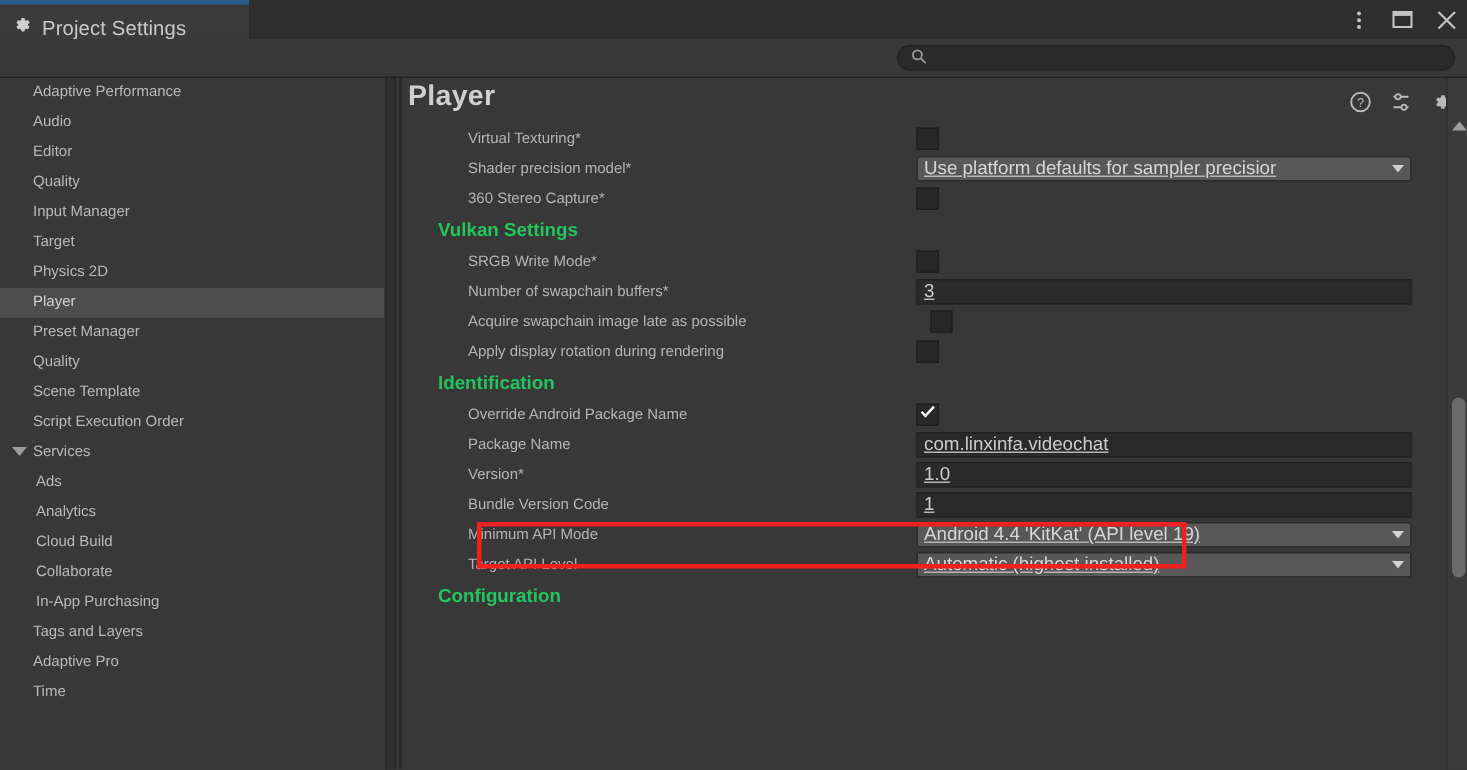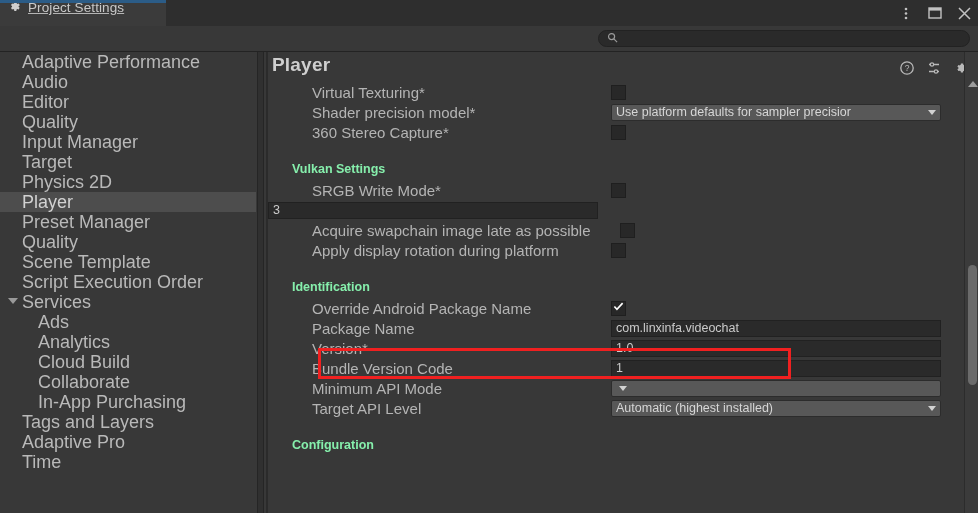--- a/index.html
+++ b/index.html
@@ -22,23 +22,22 @@
   .tabbar {
     position: absolute; left: 0; top: 0;
     width: 978px; height: 26px;
     background: #2e2e2e;
   }
   .tab {
     position: absolute; left: 0; top: 0;
     width: 166px; height: 26px;
     background: #3b3b3b;
     box-sizing: border-box;
-    display: flex; align-items: flex-start;
+    display: flex; align-items: flex-end;
     padding-left: 8px;
-    text-decoration: underline;
   }
   .tab-accent {
     position: absolute; left: 0; top: 0;
     width: 166px; height: 3px;
     background: #2b5c87;
   }
   .tab-label {
     font-size: 13.5px; color: #c9c9c9;
     margin-left: 7px; letter-spacing: .1px;
     white-space: nowrap;
@@ -77,26 +76,26 @@
   .sidebar {
     position: absolute; left: 0; top: 52px;
     width: 256px; height: 461px;
     background: #383838;
     overflow: hidden;
   }
   .side-item {
     position: relative;
     height: 20px; line-height: 20px;
     padding-left: 22px;
-    font-size: 18px;
+    font-size: 10px;
     color: #b9b9b9;
     white-space: nowrap;
     box-sizing: border-box;
   }
-  .side-item.child { padding-left: 38px; }
+  .side-item.child { padding-left: 24px; }
   .side-item.selected { background: #4d4d4d; color: #d2d2d2; }
   .side-foldout {
     position: absolute; left: 8px; top: 6px;
     width: 0; height: 0;
     border-left: 5px solid transparent;
     border-right: 5px solid transparent;
     border-top: 6px solid #9a9a9a;
   }
   .sidebar-scrolltrack {
     position: absolute; left: 257px; top: 52px;
@@ -143,35 +142,35 @@
     background: #383838;
     overflow: hidden;
   }
 
   .row {
     position: relative;
     height: 20px;
     display: flex; align-items: center;
   }
   .row-label {
-    font-size: 15px; color: #b4b4b4;
+    font-size: 10px; color: #b4b4b4;
     white-space: nowrap; overflow: hidden;
     padding-left: 44px;
     box-sizing: border-box;
     width: 343px;
     flex: none;
   }
   .row-label.clipped { width: 352px; }
   .section-head {
-    font-size: 12.5px; font-weight: bold; color: #86efac;
+    font-size: 12.5px; font-weight: bold; color: #22c55e;
     padding-left: 24px;
-    height: 22px; line-height: 22px; margin-top: 16px;
-  }
-
-  .ctrl { position: relative; }
+    height: 22px; line-height: 22px;
+  }
+
+  .ctrl { position: relative; text-decoration: underline; }
   .checkbox {
     width: 15px; height: 15px;
     background: #282828;
     border: 1px solid #1f1f1f;
     box-sizing: border-box;
     display: flex; align-items: center; justify-content: center;
   }
   .check-mark { display: block; }
 
   .textfield {
@@ -364,34 +363,35 @@
           </div>
         </div>
         <div class="section-head">Vulkan Settings</div>
         <div class="row">
           <div class="row-label">SRGB Write Mode*</div>
           <div class="ctrl">
             <div class="checkbox"></div>
           </div>
         </div>
         <div class="row">
+          <div class="row-label">Number of swapchain buffers*</div>
           <div class="ctrl">
             <div class="textfield">
               <span>3</span>
             </div>
           </div>
         </div>
         <div class="row">
           <div class="row-label clipped">Acquire swapchain image late as possible</div>
           <div class="ctrl">
             <div class="checkbox"></div>
           </div>
         </div>
         <div class="row">
-          <div class="row-label">Apply display rotation during platform</div>
+          <div class="row-label">Apply display rotation during rendering</div>
           <div class="ctrl">
             <div class="checkbox"></div>
           </div>
         </div>
         <div class="section-head">Identification</div>
         <div class="row">
           <div class="row-label">Override Android Package Name</div>
           <div class="ctrl">
             <div class="checkbox">
               <span class="check-mark"><svg width="11" height="11" viewBox="0 0 12 12">
@@ -421,20 +421,21 @@
           <div class="ctrl">
             <div class="textfield">
               <span>1</span>
             </div>
           </div>
         </div>
         <div class="row">
           <div class="row-label">Minimum API Mode</div>
           <div class="ctrl">
             <div class="dropdown">
+              <span class="dd-text">Android 4.4 'KitKat' (API level 19)</span>
               <div class="dd-arrow"></div>
             </div>
           </div>
         </div>
         <div class="row">
           <div class="row-label">Target API Level</div>
           <div class="ctrl">
             <div class="dropdown">
               <span class="dd-text">Automatic (highest installed)</span>
               <div class="dd-arrow"></div>

